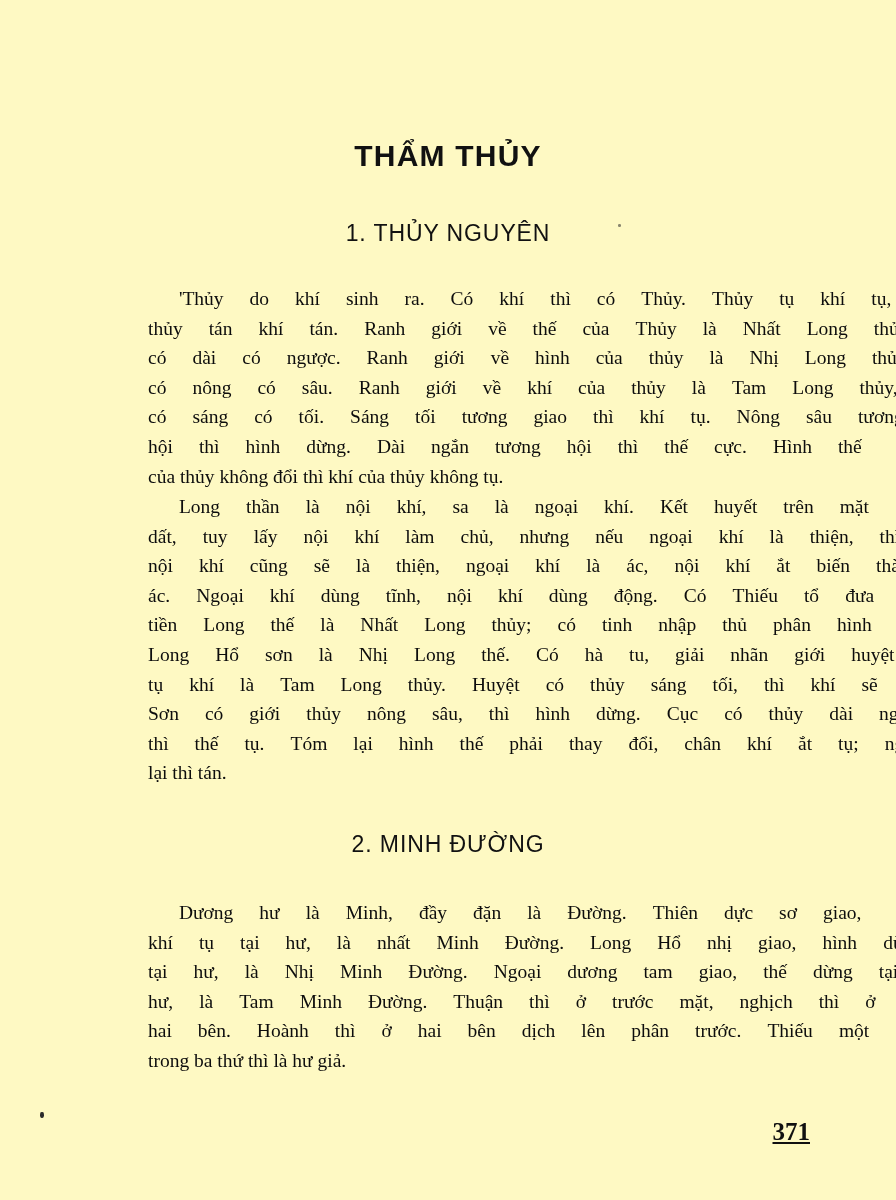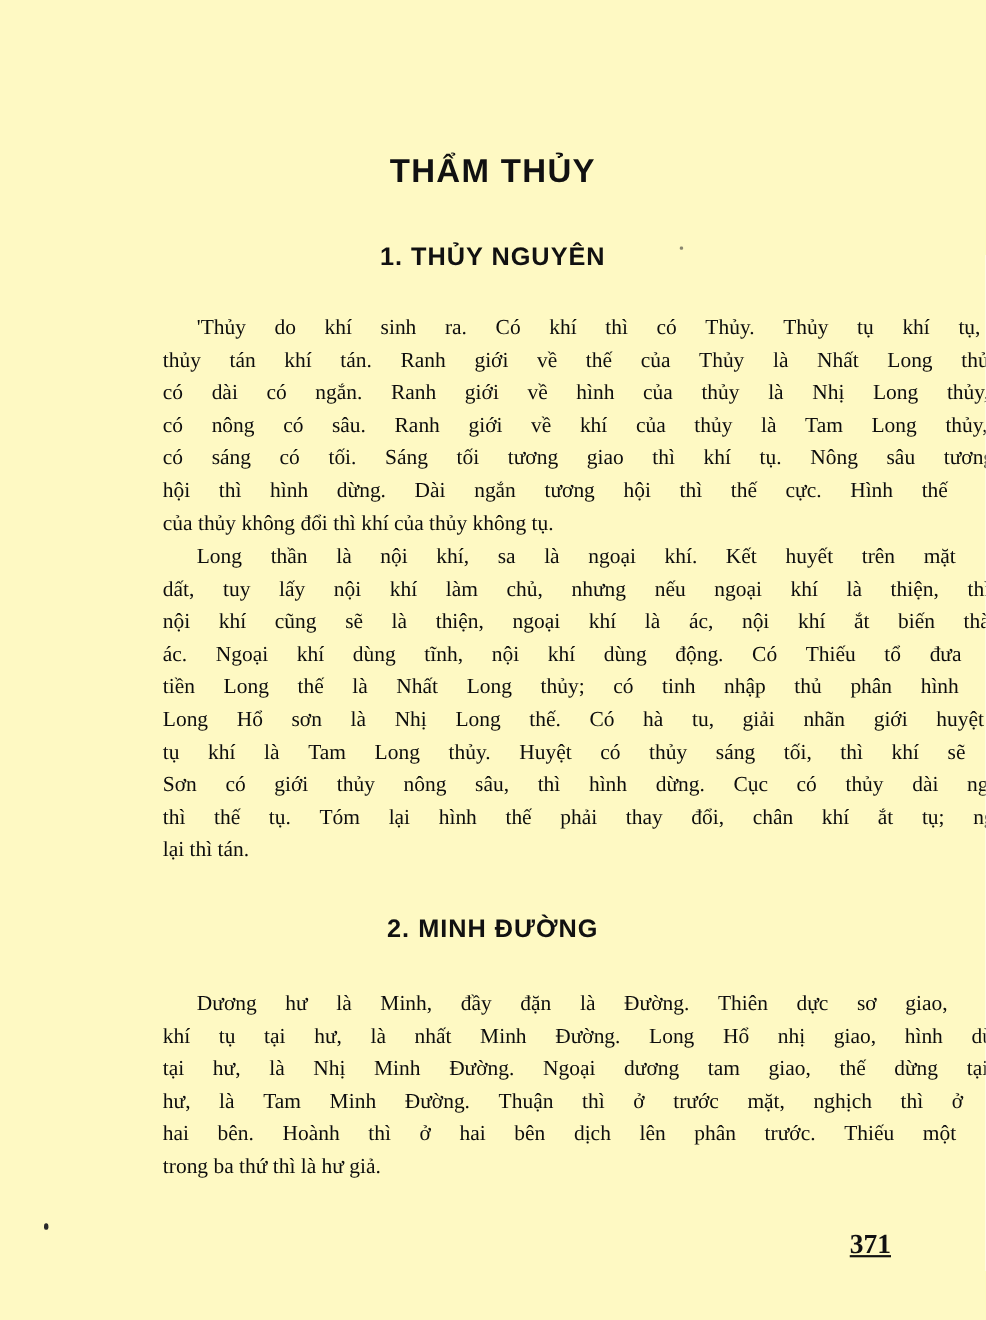--- a/index.html
+++ b/index.html
@@ -37,21 +37,21 @@
     letter-spacing: 1.2px;
     color: #111111;
   }
 
   .section-title {
     position: absolute;
     left: 0;
     right: 0;
     text-align: center;
     font-family: "Liberation Sans", "DejaVu Sans", sans-serif;
-    font-weight: bold;
+    font-weight: normal;
     font-size: 23px;
     letter-spacing: 0.9px;
     color: #111111;
   }
   .section-title.s1 { top: 220px; }
   .section-title.s2 { top: 831px; }
 
   
   .textblock {
     position: absolute;
@@ -144,21 +144,21 @@
         <span class="w">Thủy</span>
         <span class="w">là</span>
         <span class="w">Nhất</span>
         <span class="w">Long</span>
         <span class="w">thủy,</span>
       </div>
       <div class="para-line justify">
         <span class="w">có</span>
         <span class="w">dài</span>
         <span class="w">có</span>
-        <span class="w">ngắn.</span>
+        <span class="w">ngược.</span>
         <span class="w">Ranh</span>
         <span class="w">giới</span>
         <span class="w">về</span>
         <span class="w">hình</span>
         <span class="w">của</span>
         <span class="w">thủy</span>
         <span class="w">là</span>
         <span class="w">Nhị</span>
         <span class="w">Long</span>
         <span class="w">thủy,</span>

